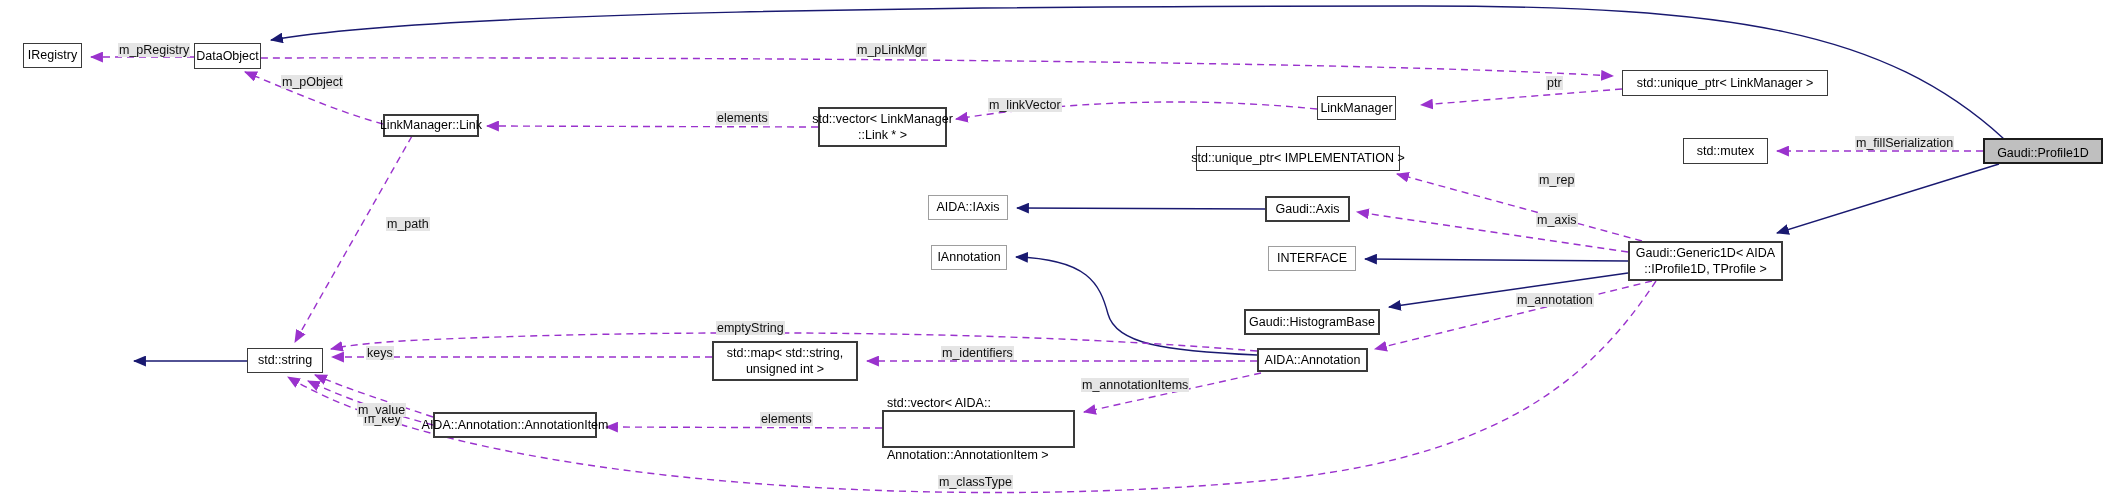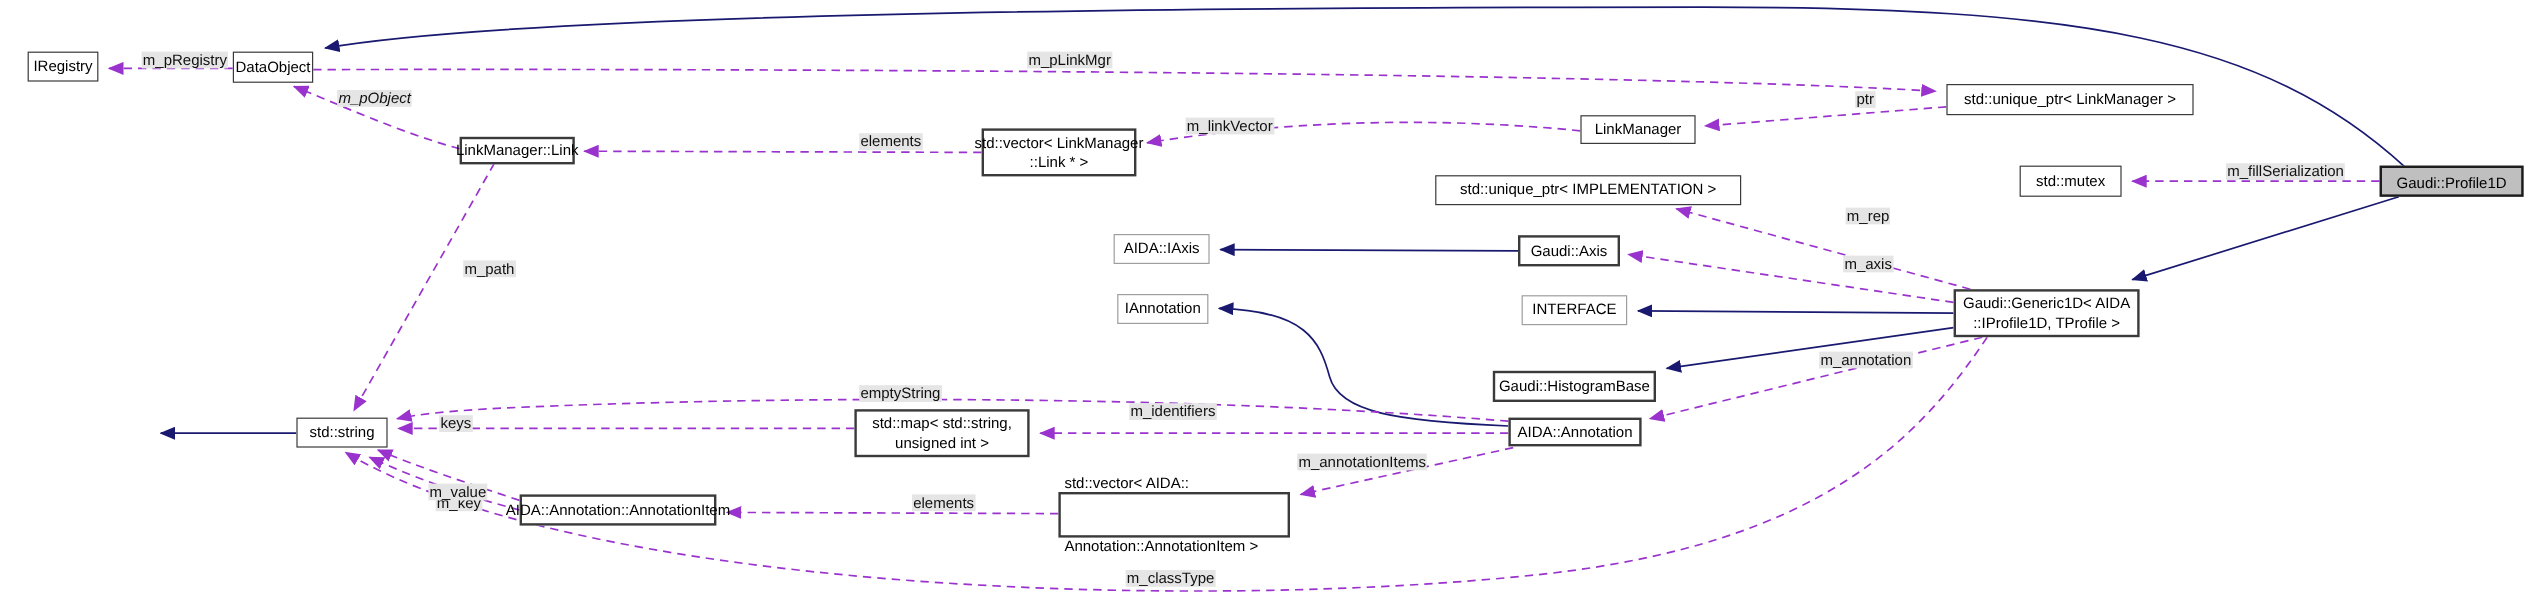--- a/index.html
+++ b/index.html
@@ -76,29 +76,29 @@
 
   <div class="node strong" style="left:383px;top:114px;width:96px;height:23px;">
       <span>LinkManager::Link</span>
     </div>
 
   <div class="node strong" style="left:818px;top:107px;width:129px;height:40px;">
     <span>std::vector&lt; LinkManager</span>
     <span>::Link * &gt;</span>
   </div>
 
-  <div class="node" style="left:1317px;top:96px;width:96px;height:24px;">
+  <div class="node" style="left:1317px;top:96px;width:79px;height:24px;">
       <span>LinkManager</span>
     </div>
 
   <div class="node" style="left:1622px;top:70px;width:206px;height:26px;">
       <span>std::unique_ptr&lt; LinkManager &gt;</span>
     </div>
 
-  <div class="node" style="left:1196px;top:146px;width:255px;height:25px;">
+  <div class="node" style="left:1196px;top:146px;width:204px;height:25px;">
       <span>std::unique_ptr&lt; IMPLEMENTATION &gt;</span>
     </div>
 
   <div class="node" style="left:1683px;top:138px;width:85px;height:26px;">
       <span>std::mutex</span>
     </div>
 
   <div class="node selected" style="left:1983px;top:138px;width:120px;height:26px;">
       <span>Gaudi::Profile1D</span>
     </div>
@@ -145,32 +145,32 @@
   <div class="node strong" style="left:433px;top:412px;width:164px;height:26px;">
       <span>AIDA::Annotation::AnnotationItem</span>
     </div>
 
   <div class="node strong leftalign" style="left:882px;top:410px;width:193px;height:38px;">
     <span>std::vector&lt; AIDA::</span>
     <span>Annotation::AnnotationItem &gt;</span>
   </div>
 
   <div class="elabel" style="left:118px;top:43px;">m_pRegistry</div>
-  <div class="elabel" style="left:281px;top:75px;font-style:italic;">m_pObject</div>
+  <div class="elabel" style="left:281px;top:75px;">m_pObject</div>
   <div class="elabel" style="left:856px;top:43px;">m_pLinkMgr</div>
   <div class="elabel" style="left:716px;top:111px;">elements</div>
   <div class="elabel" style="left:988px;top:98px;">m_linkVector</div>
   <div class="elabel" style="left:1546px;top:76px;">ptr</div>
   <div class="elabel" style="left:1855px;top:136px;">m_fillSerialization</div>
   <div class="elabel" style="left:1538px;top:173px;">m_rep</div>
   <div class="elabel" style="left:1536px;top:213px;">m_axis</div>
   <div class="elabel" style="left:1516px;top:293px;">m_annotation</div>
   <div class="elabel" style="left:386px;top:217px;">m_path</div>
   <div class="elabel" style="left:716px;top:321px;">emptyString</div>
   <div class="elabel" style="left:366px;top:346px;">keys</div>
-  <div class="elabel" style="left:941px;top:336px;text-align:right;">m_identifiers</div>
+  <div class="elabel" style="left:941px;top:346px;text-align:right;">m_identifiers</div>
   <div class="elabel" style="left:1081px;top:378px;">m_annotationItems</div>
   <div class="elabel" style="left:363px;top:412px;">m_key</div>
   <div class="elabel" style="left:357px;top:403px;">m_value</div>
   <div class="elabel" style="left:760px;top:412px;">elements</div>
   <div class="elabel" style="left:938px;top:475px;">m_classType</div>
 
 </div>
 
 </body></html>

